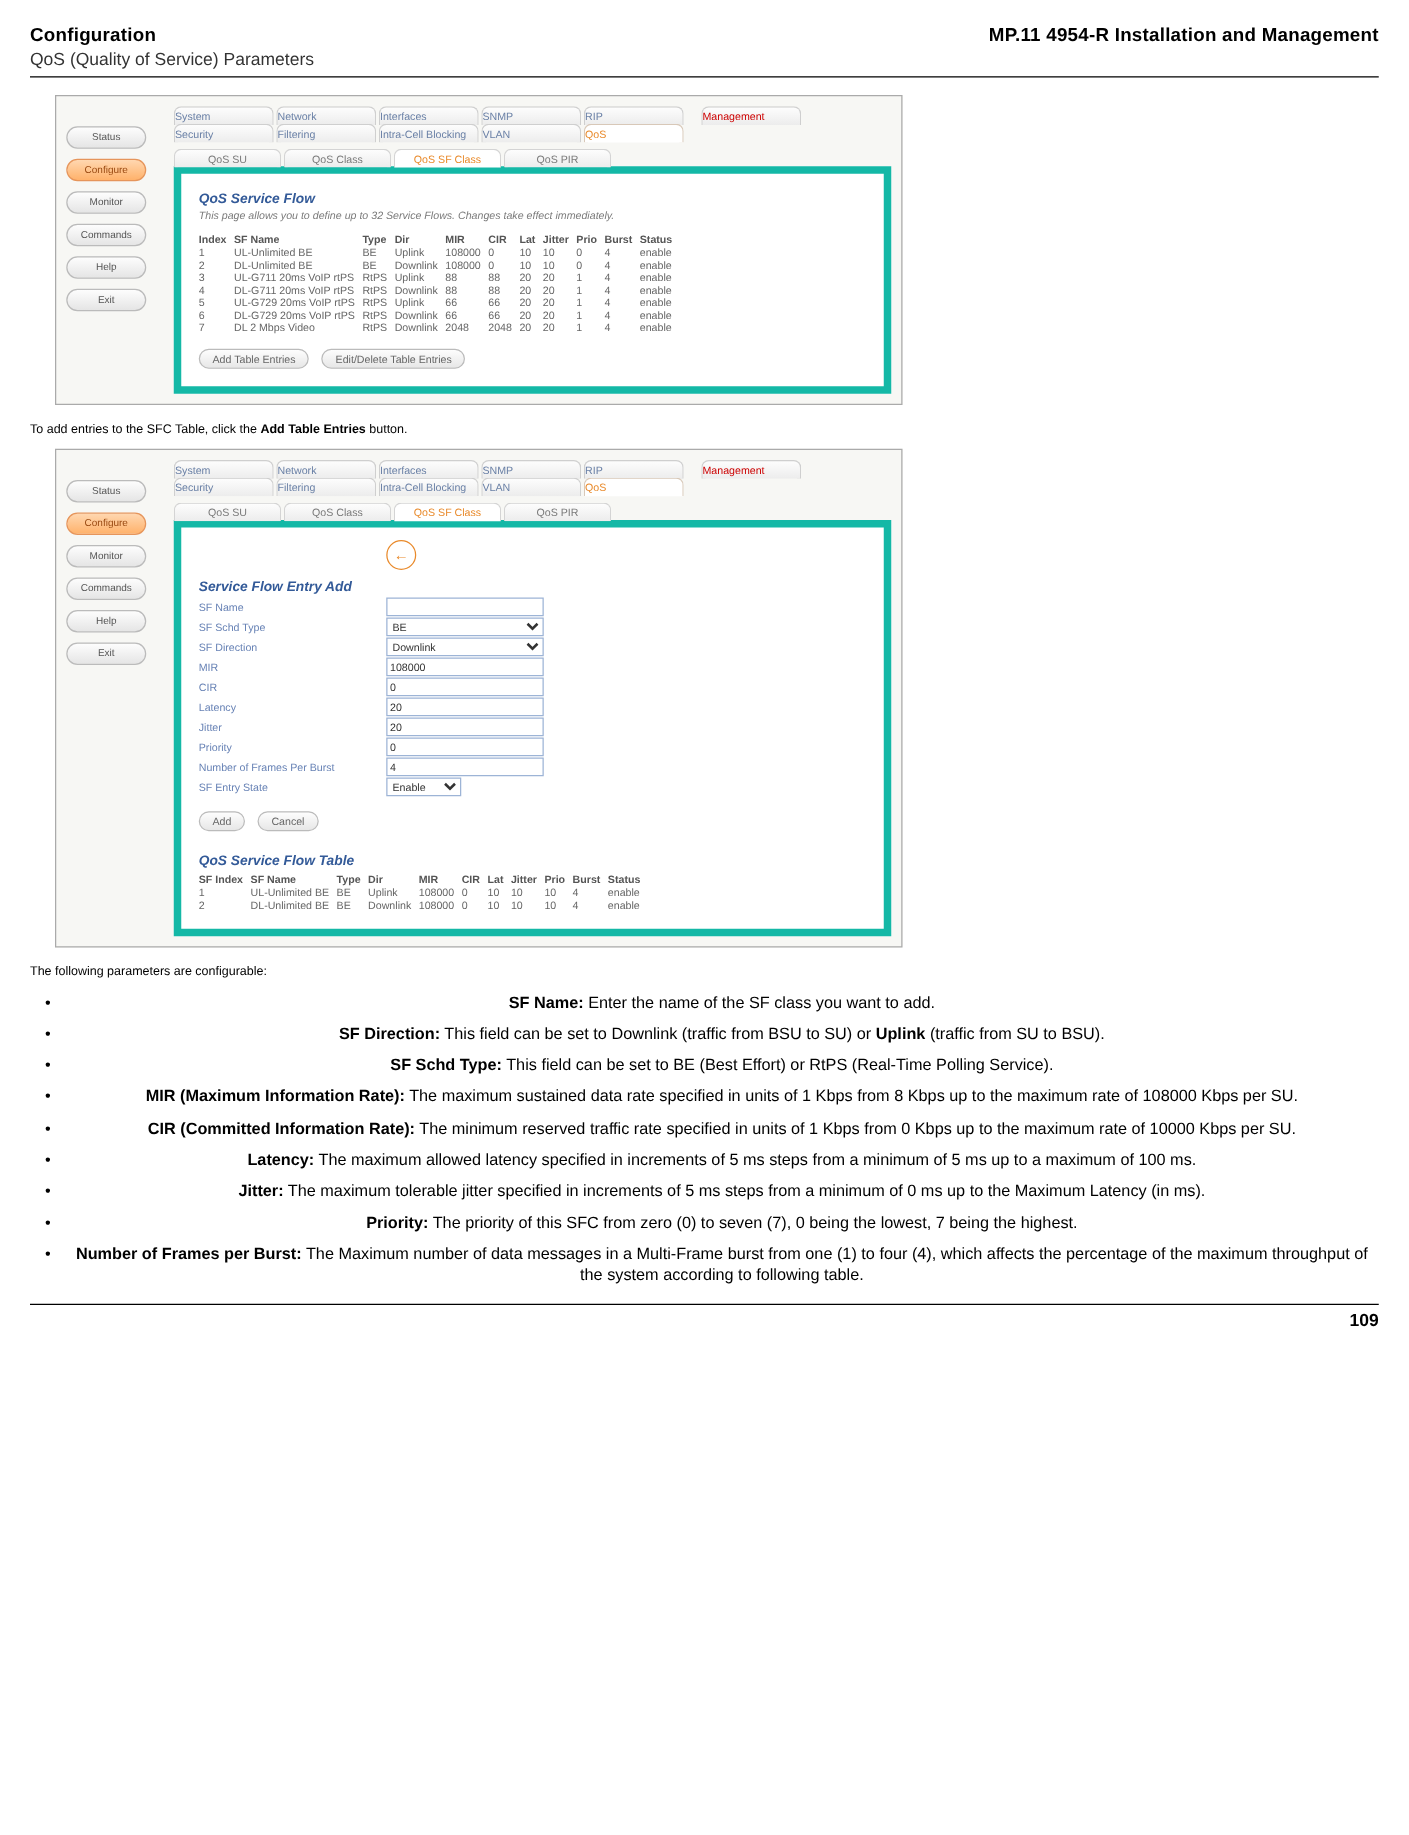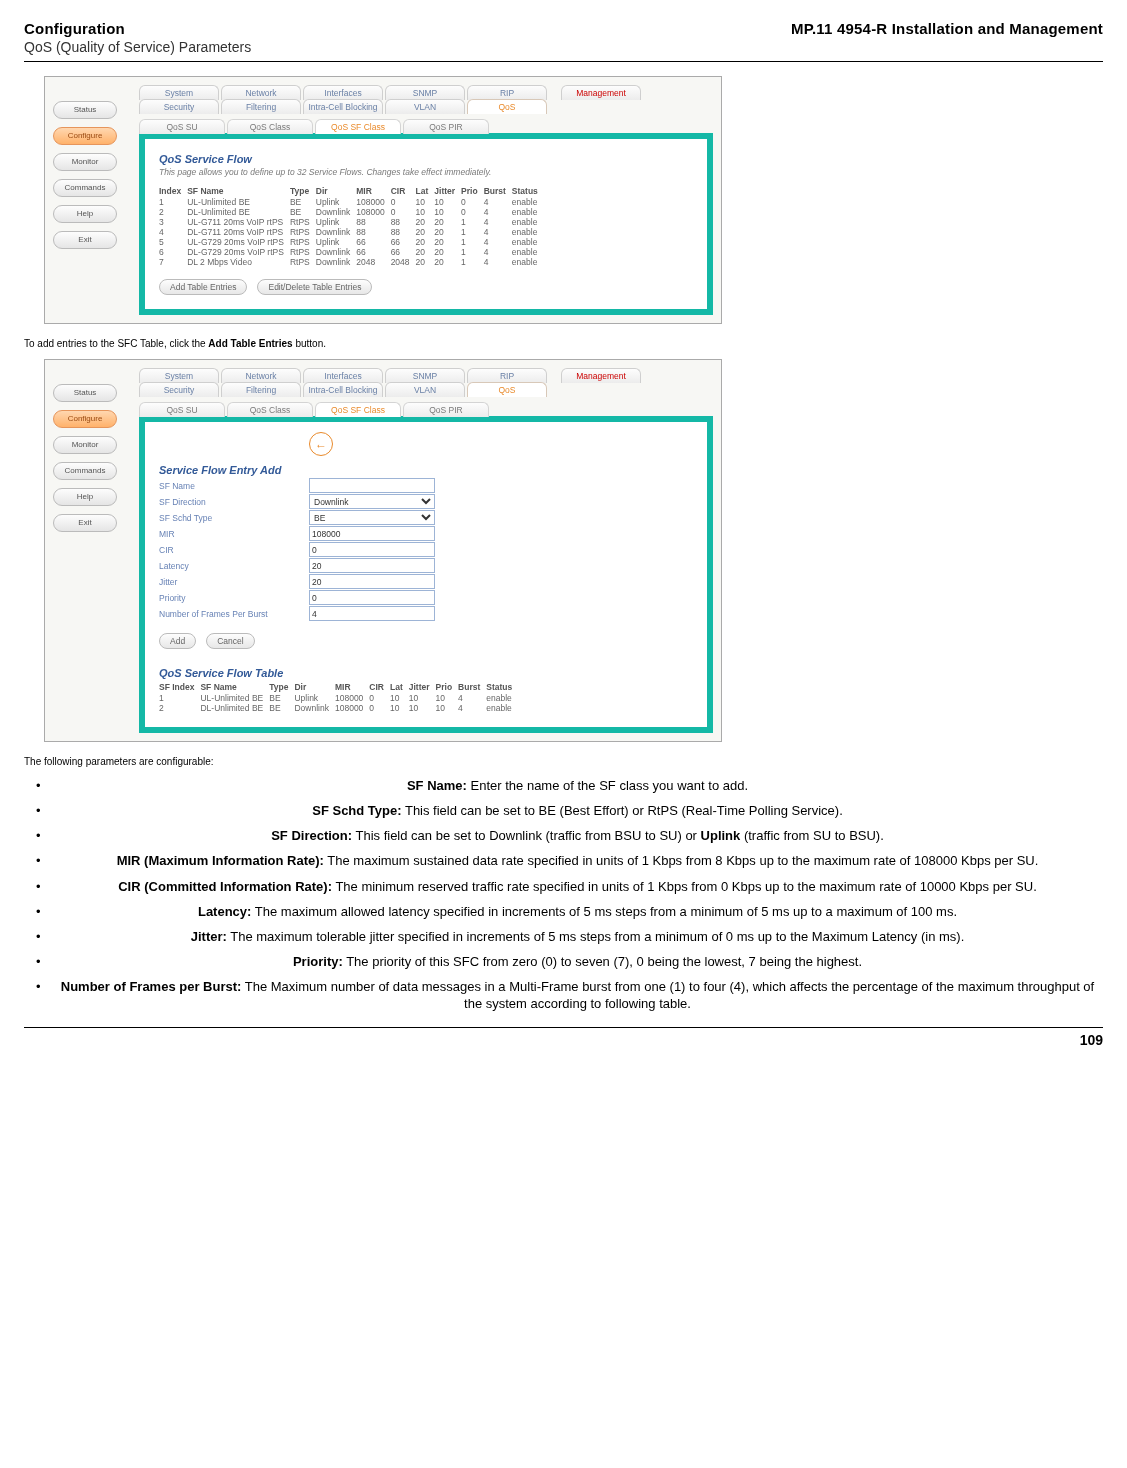--- a/index.html
+++ b/index.html
@@ -85,21 +85,20 @@
     display: flex;
     gap: 0;
     margin-bottom: -1px;
   }
   .tab {
     background: linear-gradient(#fdfdfd,#ececec);
     border: 1px solid #cfcfcf;
     border-bottom: none;
     border-radius: 6px 6px 0 0;
     padding: 2px 0;
-    text-align: center;
     font-size: 8.5px;
     color: #6a80a6;
     margin-right: 2px;
     min-width: 78px;
   }
   .tab.mgmt { color:#cc0000; min-width:78px;margin-left:12px;}
   .tab.active {
     color: #e98a2b;
     background: #fff;
     border-color:#d8c8b8;
@@ -405,28 +404,28 @@
     </div>
     <div class="panel">
       <div class="backcircle">←</div>
       <h3 class="qtitle">Service Flow Entry Add</h3>
 
       <div class="formrow">
           <label>SF Name</label>
           <input class="forminput" style="">
         </div>
       <div class="formrow">
+          <label>SF Schd Type</label>
+          <select class="formselect"><option>BE</option></select>
+        </div>
+      <div class="formrow">
           <label>SF Direction</label>
           <select class="formselect"><option>Downlink</option></select>
         </div>
       <div class="formrow">
-          <label>SF Schd Type</label>
-          <select class="formselect"><option>BE</option></select>
-        </div>
-      <div class="formrow">
           <label>MIR</label>
           <input class="forminput" value="108000" style="">
         </div>
       <div class="formrow">
           <label>CIR</label>
           <input class="forminput" value="0" style="">
         </div>
       <div class="formrow">
           <label>Latency</label>
           <input class="forminput" value="20" style="">
@@ -435,20 +434,24 @@
           <label>Jitter</label>
           <input class="forminput" value="20" style="">
         </div>
       <div class="formrow">
           <label>Priority</label>
           <input class="forminput" value="0" style="">
         </div>
       <div class="formrow">
           <label>Number of Frames Per Burst</label>
           <input class="forminput" value="4" style="">
+        </div>
+      <div class="formrow">
+          <label>SF Entry State</label>
+          <select class="formselect short"><option>Enable</option></select>
         </div>
 
       <div class="panelbtns">
         <div class="pbtn">Add</div>
         <div class="pbtn">Cancel</div>
       </div>
 
       <h3 class="qtitle" style="margin-top:18px">QoS Service Flow Table</h3>
       <table class="sft">
         <thead>
@@ -496,22 +499,22 @@
           </tbody>
       </table>
     </div>
   </div>
 </div>
 
 <p class="body">The following parameters are configurable:</p>
 
 <ul class="params" id="params-list">
     <li><span class="b">SF Name:</span> Enter the name of the SF class you want to add.</li>
+    <li><span class="b">SF Direction:</span> This field can be set to Downlink (traffic from BSU to SU) or <span class="b">Uplink</span> (traffic from SU to BSU).</li>
     <li><span class="b">SF Schd Type:</span> This field can be set to BE (Best Effort) or RtPS (Real-Time Polling Service).</li>
-    <li><span class="b">SF Direction:</span> This field can be set to Downlink (traffic from BSU to SU) or <span class="b">Uplink</span> (traffic from SU to BSU).</li>
     <li><span class="b">MIR (Maximum Information Rate):</span> The maximum sustained data rate specified in units of 1 Kbps from 8 Kbps up to the maximum rate of 108000 Kbps per SU.</li>
     <li><span class="b">CIR (Committed Information Rate):</span> The minimum reserved traffic rate specified in units of 1 Kbps from 0 Kbps up to the maximum rate of 10000 Kbps per SU.</li>
     <li><span class="b">Latency:</span> The maximum allowed latency specified in increments of 5 ms steps from a minimum of 5 ms up to a maximum of 100 ms.</li>
     <li><span class="b">Jitter:</span> The maximum tolerable jitter specified in increments of 5 ms steps from a minimum of 0 ms up to the Maximum Latency (in ms).</li>
     <li><span class="b">Priority:</span> The priority of this SFC from zero (0) to seven (7), 0 being the lowest, 7 being the highest.</li>
     <li><span class="b">Number of Frames per Burst:</span> The Maximum number of data messages in a Multi-Frame burst from one (1) to four (4), which affects the percentage of the maximum throughput of the system according to following table.</li>
   </ul>
 
 <hr class="bottomrule">
 <div class="pagenum">109</div>

